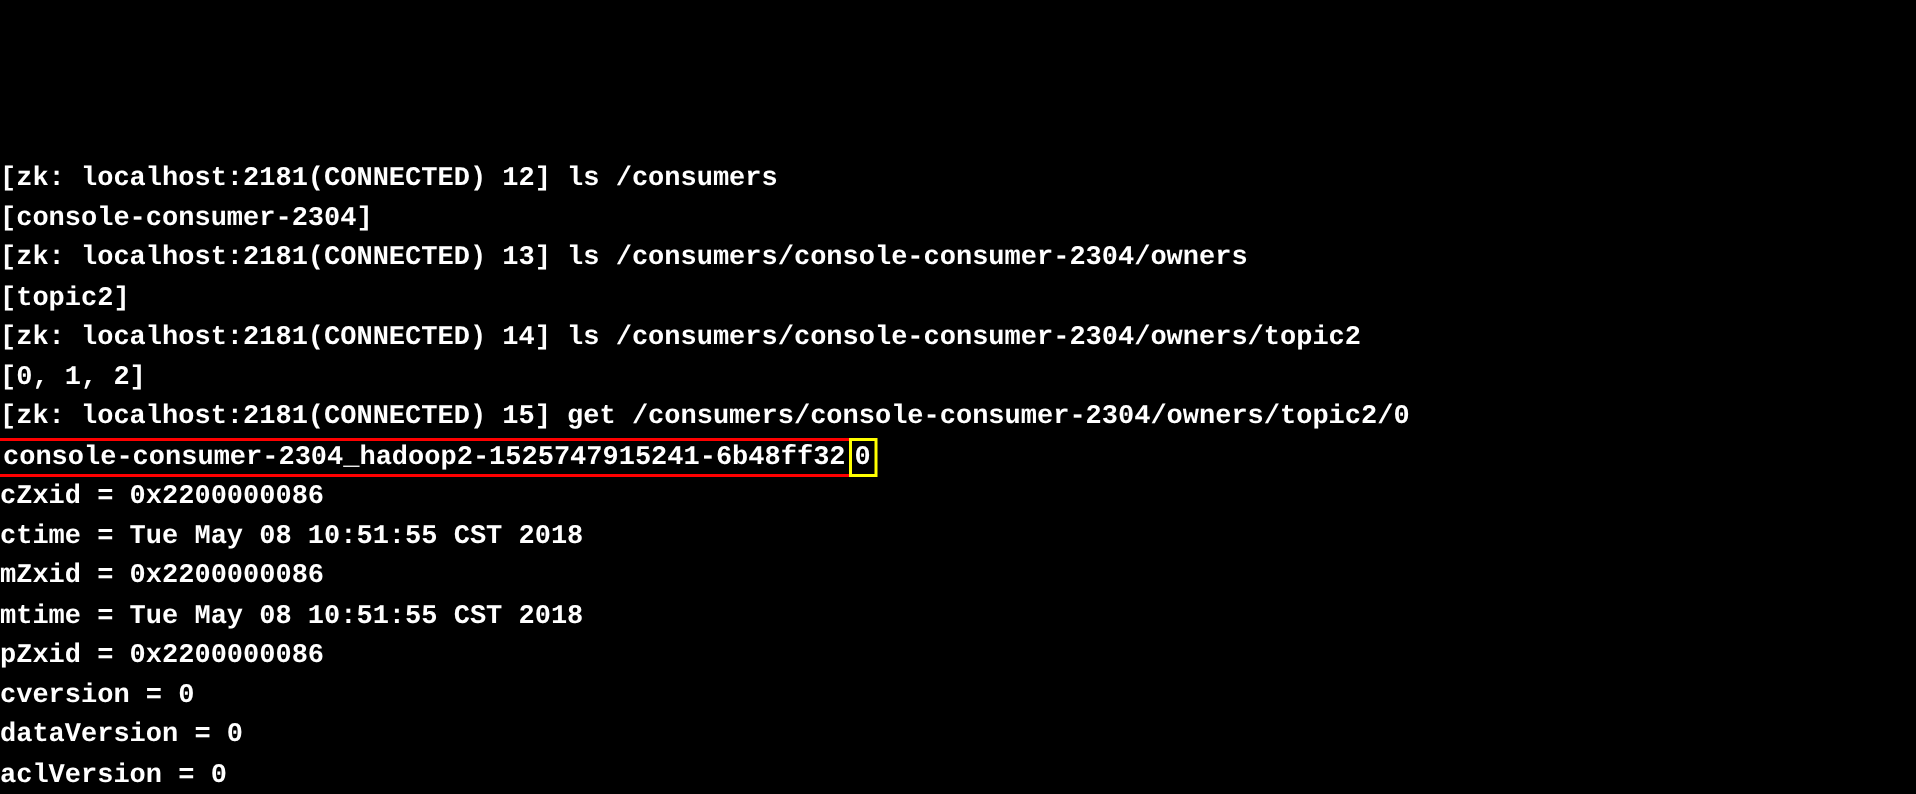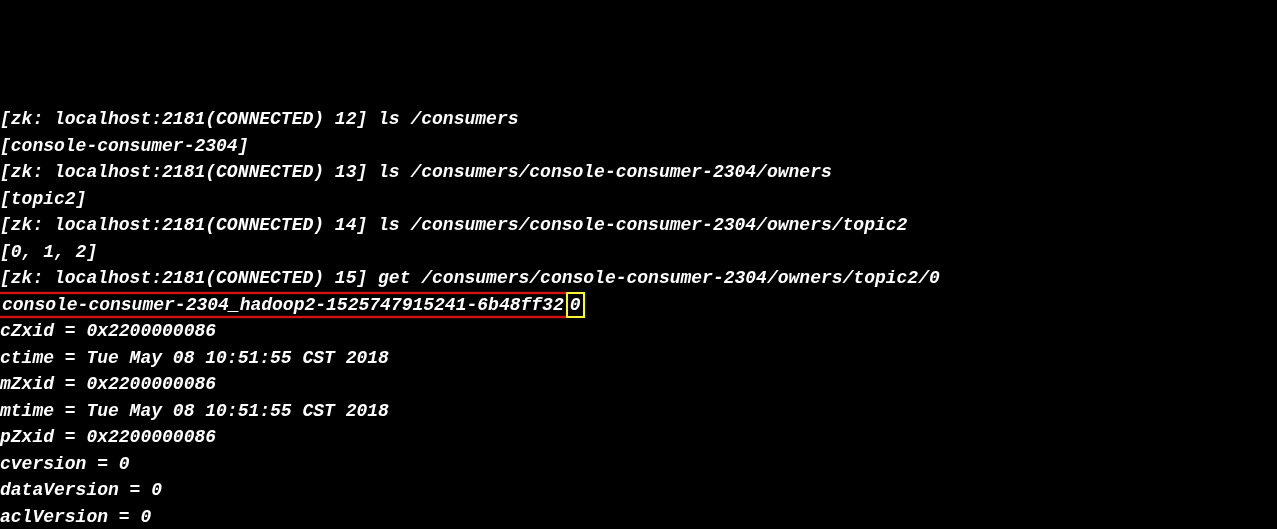--- a/index.html
+++ b/index.html
@@ -11,21 +11,20 @@
     font-size: 18px;
     line-height: 26.5px;
     font-weight: bold;
     width: 1277px;
     height: 529px;
     overflow: hidden;
     white-space: pre;
   }
   .terminal {
     padding: 0;
-    font-style: italic;
   }
   .line {
     display: block;
   }
   .hl-red {
     border: 2px solid #ff0000;
     display: inline-block;
     padding: 0 2px;
     margin-left: -2px;
     line-height: 22px;

